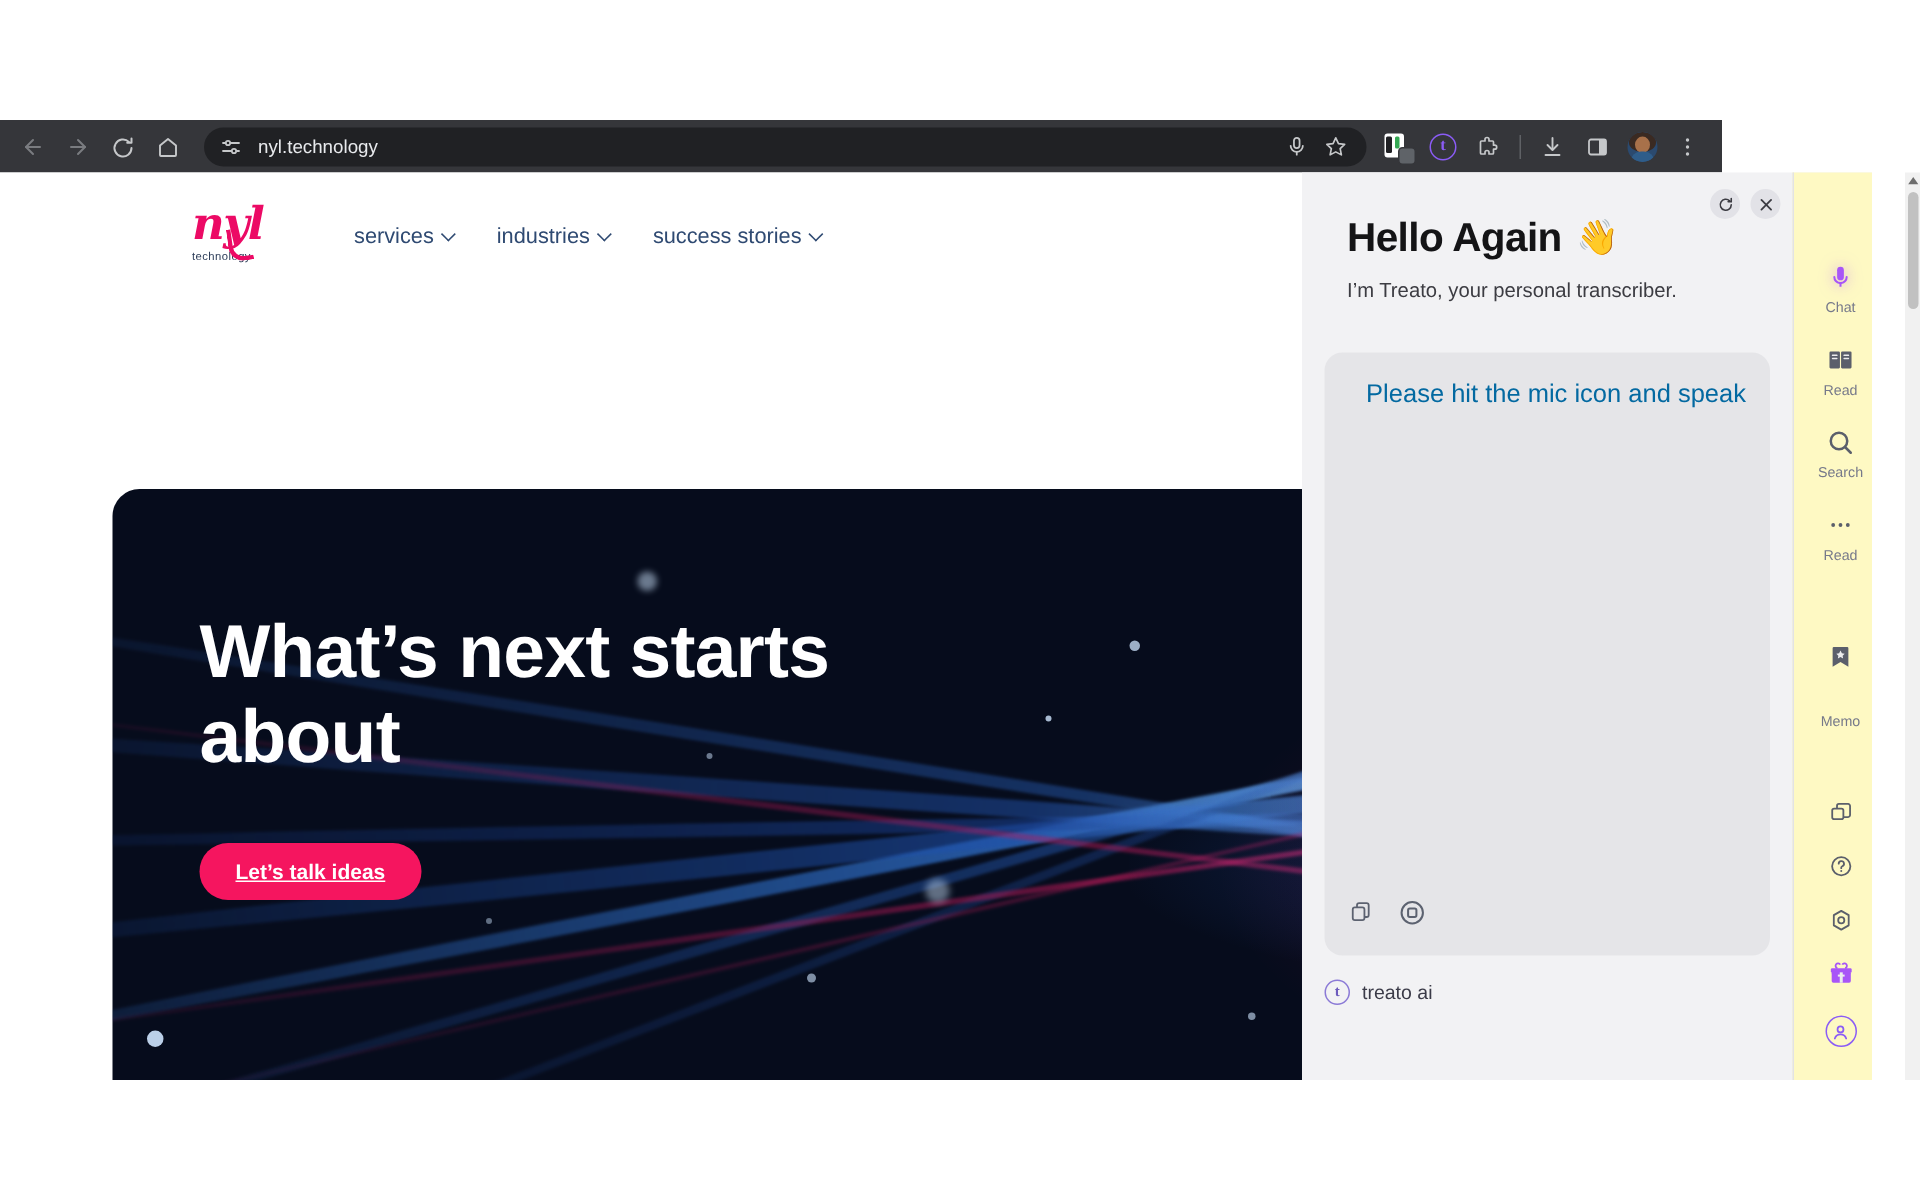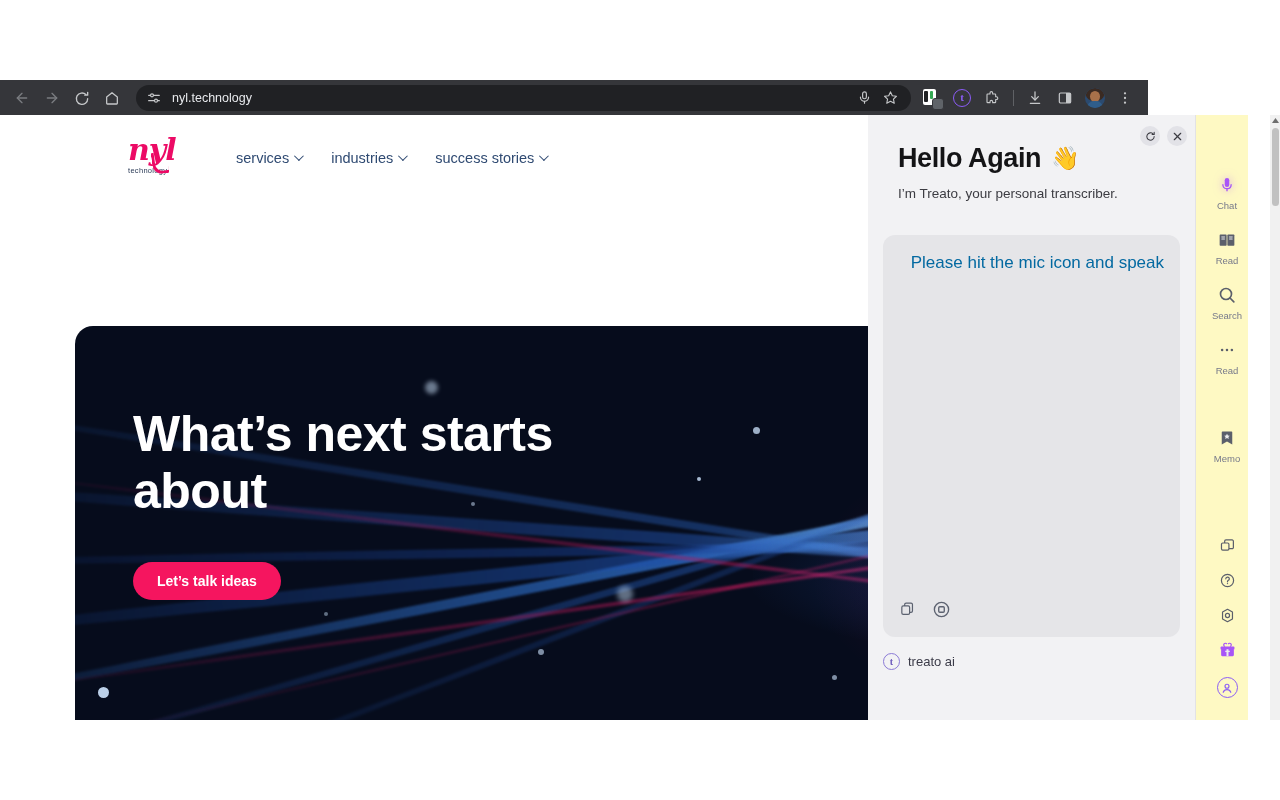--- a/index.html
+++ b/index.html
@@ -148,20 +148,21 @@
   }
   #hero-sub{
     margin-top:28px; font-size:16.5px; line-height:1.62; color:#e8eef8;
     max-width:445px;
   }
   #hero-cta{
     margin-top:42px; display:inline-flex; align-items:center;
     justify-content:center; height:38px; padding:0 24px;
     background:#f5155f; color:#ffffff; font-size:14px; font-weight:bold;
     border-radius:19px;
+    text-decoration:underline;
   }
 
   
   #treato-panel{
     position:absolute; left:868px; top:115px; width:380px; height:605px;
     background:#f2f2f4; display:flex;
   }
   #treato-main{
     width:327px; height:100%; padding:28px 24px 0 30px; position:relative;
   }
@@ -510,21 +511,21 @@
       <span class="rail-glyph">
         <svg width="18" height="18" viewBox="0 0 24 24" fill="currentColor">
           <circle cx="5.5" cy="12" r="1.7"></circle>
             <circle cx="12" cy="12" r="1.7"></circle>
             <circle cx="18.5" cy="12" r="1.7"></circle>
         </svg>
       </span>
       <span class="rail-label">Read</span>
     </div>
 
-    <div class="rail-item" style="margin-top:33px;">
+    <div class="rail-item" style="margin-top:33px;gap:23px;">
       <span class="rail-glyph">
         <svg width="18" height="18" viewBox="0 0 24 24" fill="currentColor">
           <path d="M6 3.2h12a1 1 0 0 1 1 1v16.4l-7-4.1-7 4.1V4.2a1 1 0 0 1 1-1z"></path>
           <path d="M12 6.3l1.25 2.35L15.7 9 13.9 10.8l.42 2.5L12 12.1l-2.32 1.2.42-2.5L8.3 9l2.45-.35z" fill="#ececed"></path>
         </svg>
       </span>
       <span class="rail-label">Memo</span>
     </div>
 
     <div id="rail-spacer"></div>

